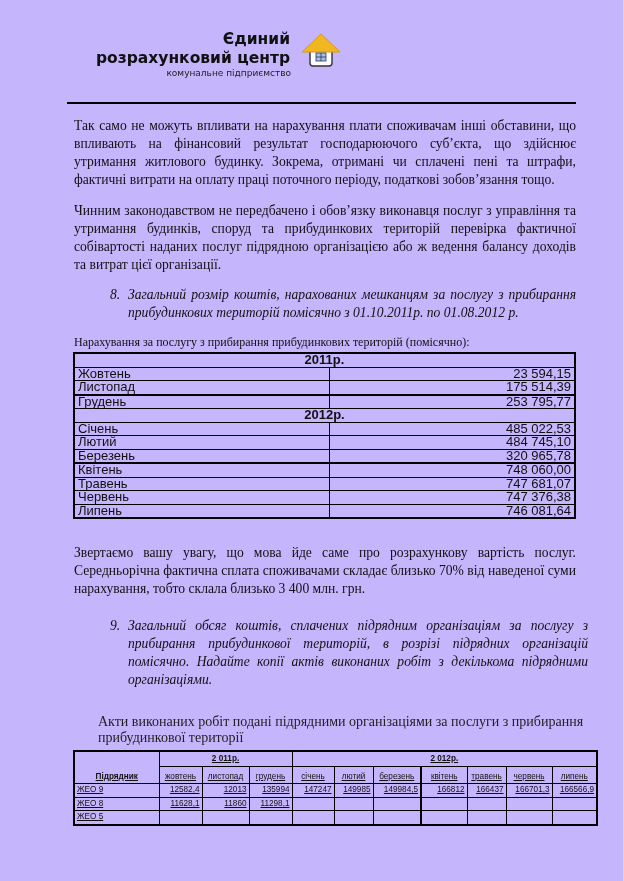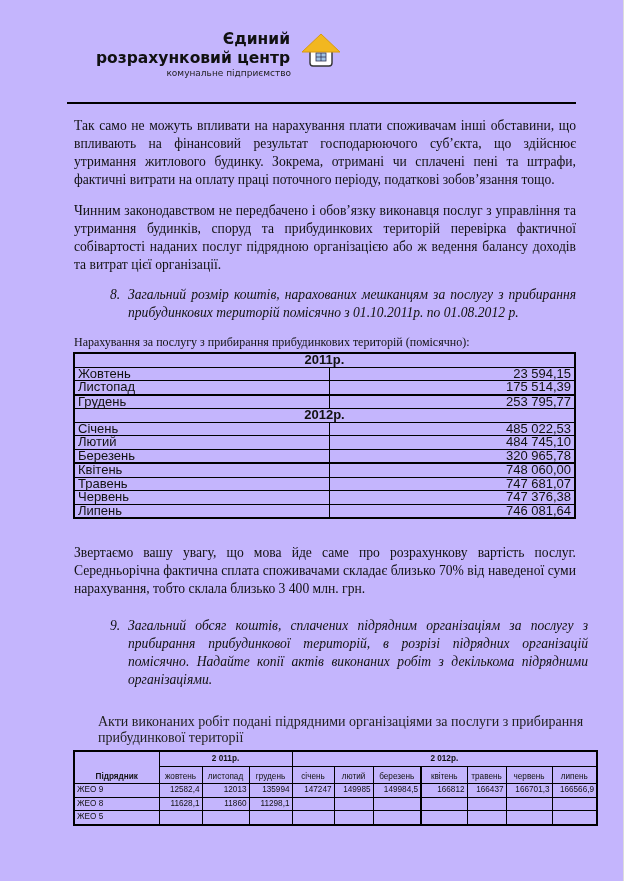--- a/index.html
+++ b/index.html
@@ -35,21 +35,21 @@
     .main-table td.year { text-align: center; font-weight: bold; }
     .main-table tr.thick-bottom td { border-bottom: 2px solid #000; }
     .main-table tr.total td { font-weight: bold; border-bottom: 2px solid #000; }
     .main-table { border: 2px solid #000; }
     .main-table td.label { width: 248px; }
 
     .caption-2 { position: absolute; left: 98px; top: 714px; font-family: "Liberation Serif", serif; font-size: 14px; color: #222; }
 
     
     .ctr-table { position: absolute; left: 73px; top: 750px; width: 523px; border-collapse: collapse; font-family: "Liberation Sans", sans-serif; font-size: 8.2px; color: #111; border: 2px solid #000; table-layout: fixed; }
-    .ctr-table td { border: 1px solid #000; height: 12.5px; padding: 0 2px; line-height: 12px; white-space: nowrap; overflow: hidden; }
+    .ctr-table td { border: 1px solid #000; height: 12.5px; padding: 0 2px; line-height: 12px; white-space: nowrap; overflow: hidden; text-decoration: underline; }
     .ctr-table td.num { text-align: right; }
     .ctr-table td.yr { text-align: center; font-weight: bold; height: 14px; }
     .ctr-table td.mon { text-align: center; height: 16px; vertical-align: bottom; }
     .ctr-table td.head-contractor { text-align: center; font-weight: bold; vertical-align: bottom; }
     .ctr-table .split { border-left: 2px solid #000; }
   </style>
 </head>
 <body>
 
 <div class="page">

